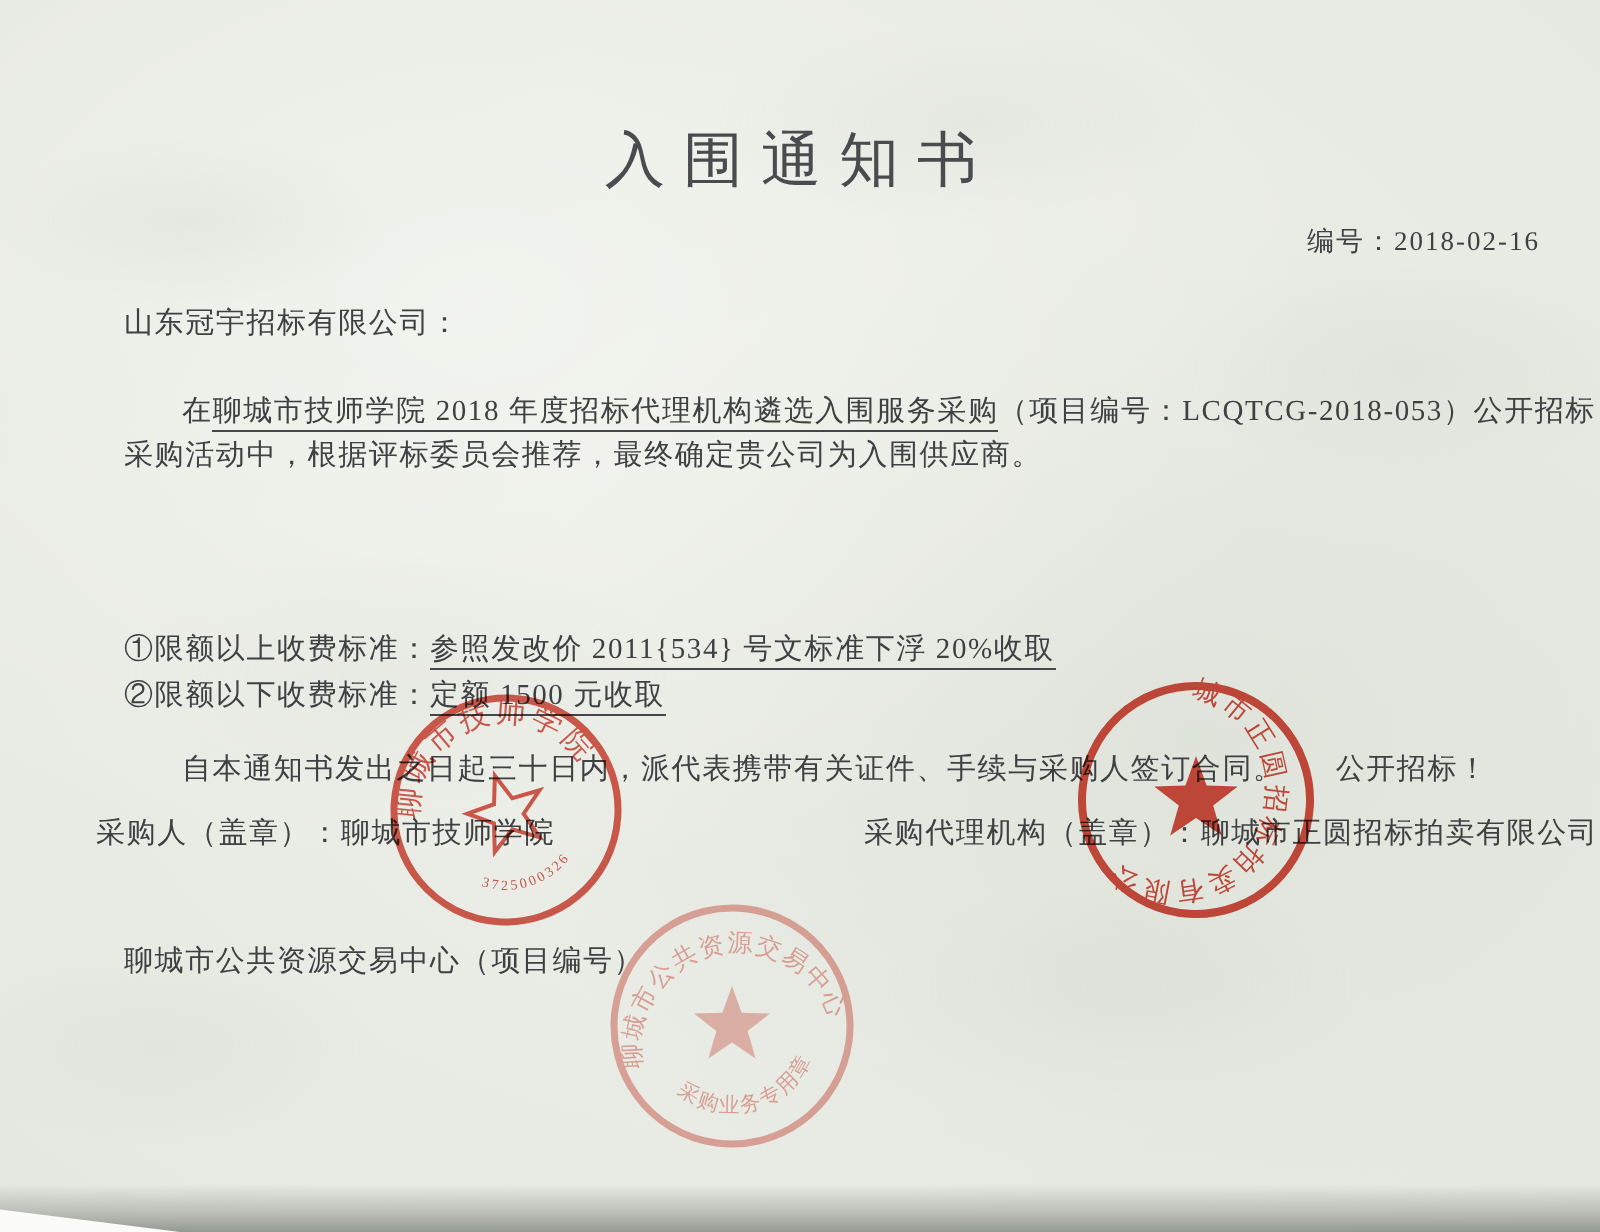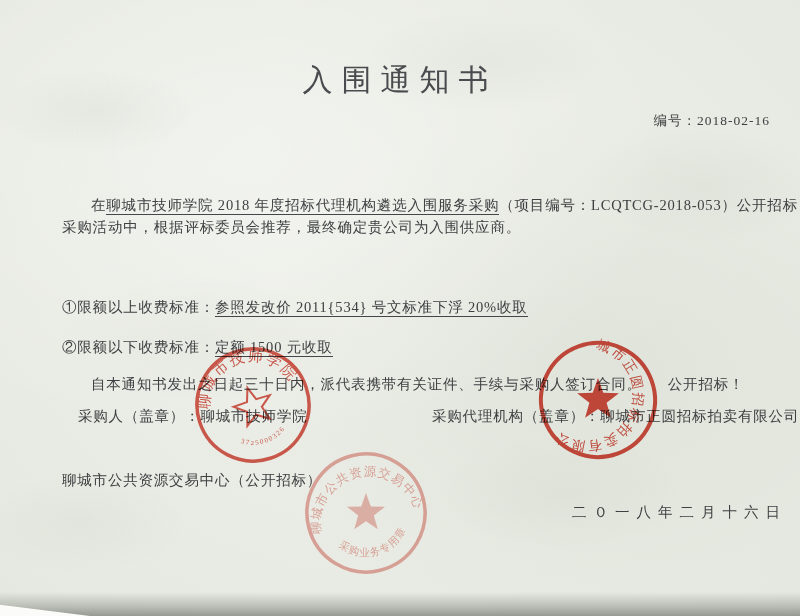--- a/index.html
+++ b/index.html
@@ -40,51 +40,51 @@
 
 <div class="photo">
   <div class="texture"></div>
 
   <div class="title">入围通知书</div>
 
   <div class="docnum">
     <span>编号：</span><span>2018-02-16</span>
   </div>
 
+  <div class="line" style="left:62px;top:152px;">山东冠宇招标有限公司：</div>
 
   <div class="line" style="left:91px;top:196px;text-align:center;">
     <span>在</span><span class="u">聊城市技师学院 2018 年度招标代理机构遴选入围服务采购</span><span>（项目编号：LCQTCG-2018-053）公开招标</span>
   </div>
 
   <div class="line" style="left:62px;top:218px;">采购活动中，根据评标委员会推荐，最终确定贵公司为入围供应商。</div>
 
 
-  <div class="line" style="left:62px;top:298px;">
+  <div class="line" style="left:62px;top:315px;">
     <span>①限额以上收费标准：</span><span class="u">参照发改价 2011{534} 号文标准下浮 20%收取</span>
   </div>
 
   <div class="line" style="left:62px;top:338px;">
     <span>②限额以下收费标准：</span><span class="u">定额 1500 元收取</span>
   </div>
 
   <div class="line" style="left:91px;top:375px;">
     <span>自本通知书发出之日起三十日内，派代表携带有关证件、手续与采购人签订合同。</span><span class="gap"></span><span>公开招标！</span>
   </div>
 
-  <div class="line" style="left:78px;top:407px;">
+  <div class="line" style="left:48px;top:407px;">
     <span>采购人（盖章）：</span><span>聊城市技师学院</span>
   </div>
 
   <div class="line" style="left:432px;top:407px;">
     <span>采购代理机构（盖章）：</span><span>聊城市正圆招标拍卖有限公司</span>
   </div>
 
-  <div class="line" style="left:62px;top:471px;">聊城市公共资源交易中心（公开招标）</div>
+  <div class="line" style="left:62px;top:471px;">聊城市公共资源交易中心（项目编号）</div>
 
-  <div class="line" style="left:572px;top:503px;letter-spacing:7px;">二０一八年二月十六日</div>
 
   <svg class="stamp" style="left:192px;top:344px;opacity:.82;transform:rotate(-18deg);" width="122" height="122" viewBox="0 0 122 122">
     <defs>
       <path id="arc-p-top" d="M 17,61 A 44,44 0 0 1 105,61" fill="none"></path>
       <path id="arc-p-bot" d="M 27,82 A 40,40 0 0 0 95,82" fill="none"></path>
     </defs>
     <circle cx="61" cy="61" r="56" fill="none" stroke="#d23a2c" stroke-width="3.5"></circle>
     <polygon fill="none" stroke="#d23a2c" stroke-width="2" transform="translate(61,63)" points="0,-20 4.8,-6.6 19,-6.2 7.8,2.5 11.8,16.2 0,8.2 -11.8,16.2 -7.8,2.5 -19,-6.2 -4.8,-6.6"></polygon>
     <text font-size="15" fill="#d23a2c" letter-spacing="2">
       <textPath href="#arc-p-top" startOffset="50%" text-anchor="middle">聊城市技师学院</textPath>

